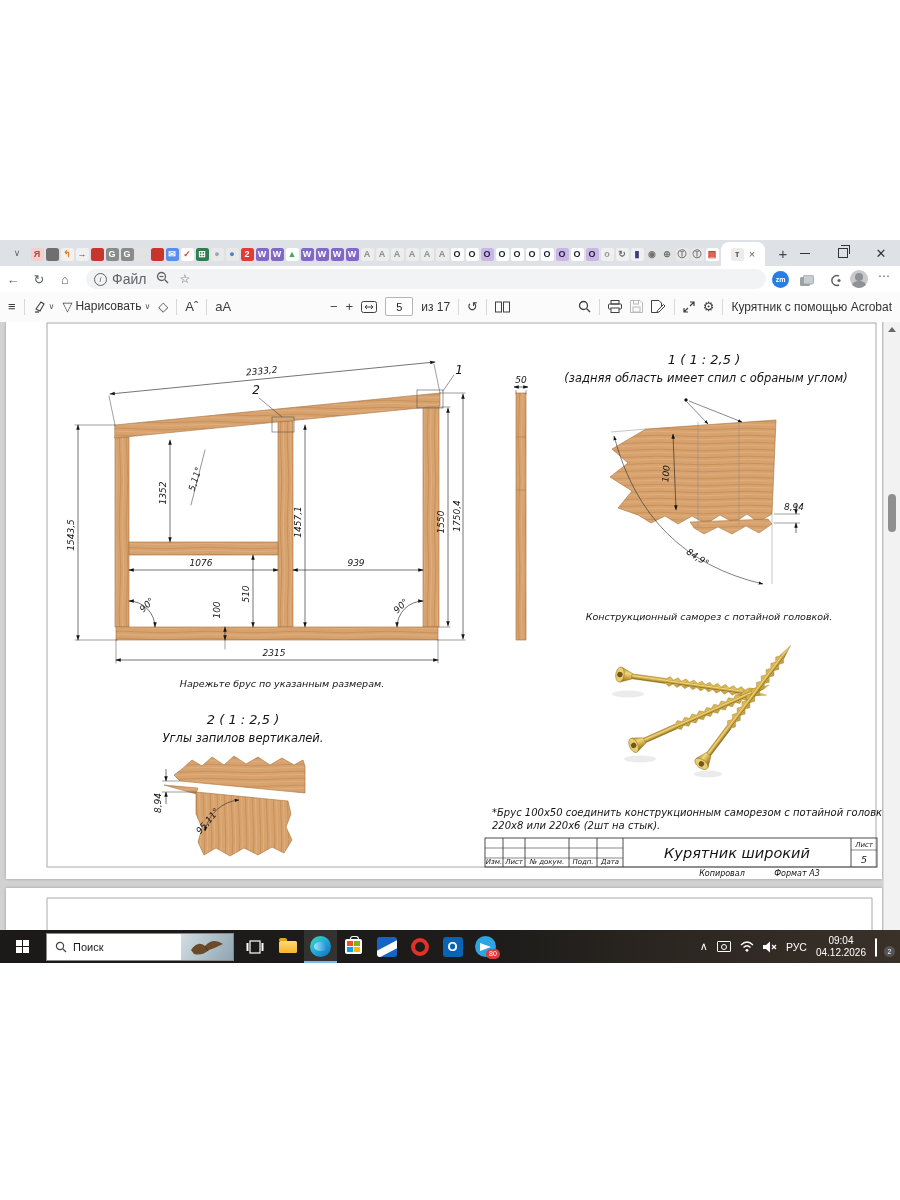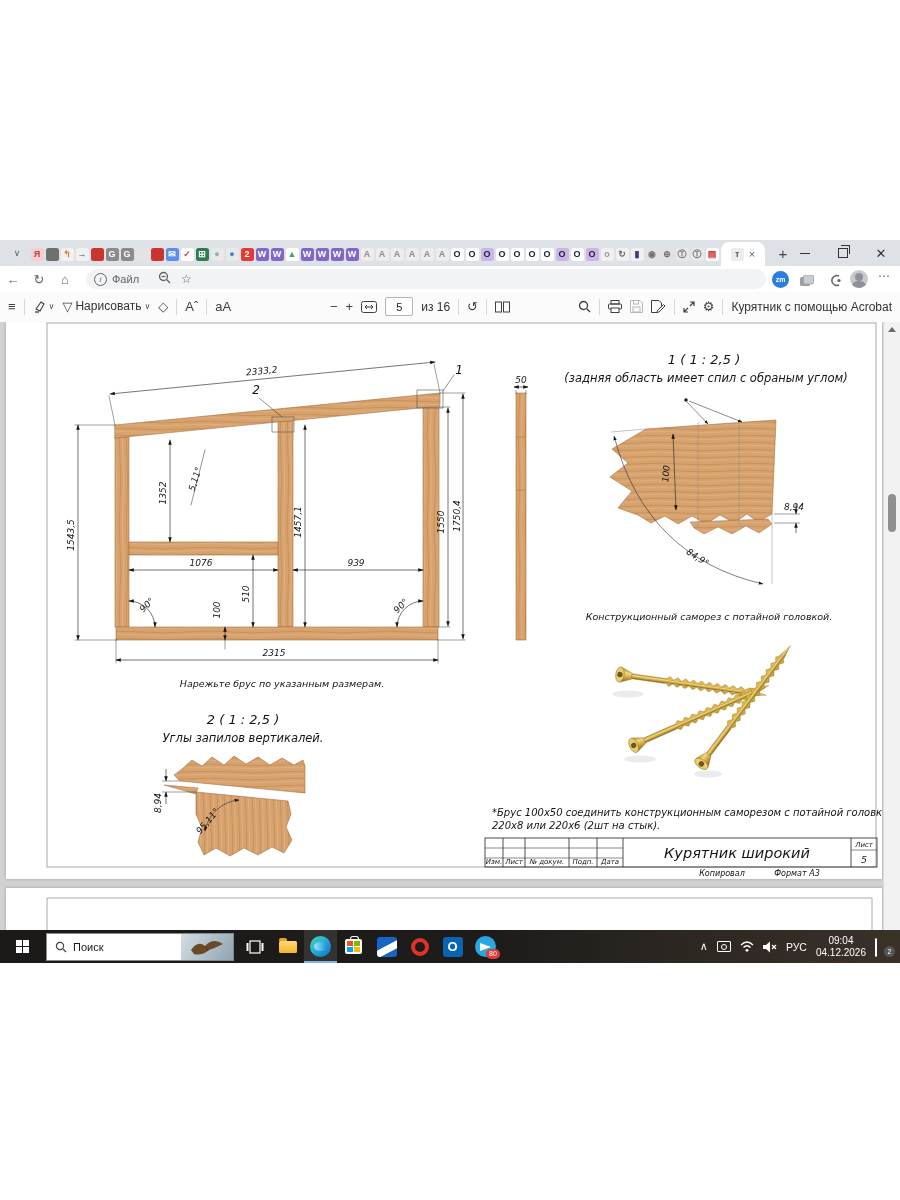--- a/index.html
+++ b/index.html
@@ -27,21 +27,21 @@
   .restsq::before{content:"";position:absolute;left:2px;top:-4px;width:8px;height:8px;border:1px solid #333;
                   border-left:none;border-bottom:none;}
   .closex{font-size:13px;}
   .addrbar{position:absolute;left:0;top:266px;width:900px;height:26px;background:#fff;display:flex;
            align-items:center;}
   .navic{width:26px;text-align:center;color:#5f6368;font-size:13px;}
   .urlpill{position:absolute;left:86px;top:3px;width:680px;height:20px;background:#f1f3f4;border-radius:11px;
            display:flex;align-items:center;padding:0 8px;box-sizing:border-box;}
   .infoi{width:11px;height:11px;border:1px solid #5f6368;border-radius:50%;color:#5f6368;font-size:8px;
          line-height:11px;text-align:center;margin-right:5px;flex:none;font-style:italic;}
-  .scheme{font-size:11px;color:#5f6368;margin-right:9px;}
+  .scheme{font-size:14px;color:#5f6368;}
   .urltxt{font-size:11.5px;color:#202124;white-space:nowrap;overflow:hidden;flex:1;}
   .pillic{color:#5f6368;font-size:12px;margin-left:10px;flex:none;}
   .zmball{position:absolute;left:772px;top:5px;width:17px;height:17px;border-radius:50%;background:#2b7de0;
           color:#fff;font-size:7px;font-weight:bold;display:flex;align-items:center;justify-content:center;}
   .extic{position:absolute;top:7px;width:14px;height:12px;}
   .avatar{position:absolute;left:850px;top:4px;width:18px;height:18px;border-radius:50%;background:#c7c9cc;overflow:hidden;}
   .avatar::before{content:"";position:absolute;left:5px;top:3px;width:8px;height:8px;border-radius:50%;background:#8e9196;}
   .avatar::after{content:"";position:absolute;left:2px;top:11px;width:14px;height:9px;border-radius:50%;background:#8e9196;}
   .dots{position:absolute;left:878px;top:3px;color:#5f6368;font-size:12px;letter-spacing:1px;}
   .pdfbar{position:absolute;left:0;top:292px;width:900px;height:30px;background:#fbfbfb;
@@ -339,21 +339,21 @@
     <div class="pbgroup pbc">
       <span class="pbi">−</span>
       <span class="pbi">+</span>
       <span class="pbi">
         <svg width="16" height="12" viewBox="0 0 16 12">
             <rect x="0.5" y="0.5" width="15" height="11" rx="2" fill="none" stroke="#3f3f3f" stroke-width="1"></rect>
             <path d="M4,6 H12 M4,6 l2,-2 M4,6 l2,2 M12,6 l-2,-2 M12,6 l-2,2" stroke="#3f3f3f" stroke-width="1" fill="none"></path>
           </svg>
       </span>
       <input class="pginput" value="5" style="">
-      <span class="pblabel">из 16</span>
+      <span class="pblabel">из 17</span>
       <span class="pbdiv"></span>
       <span class="pbi">↺</span>
       <span class="pbdiv"></span>
       <span class="pbi">
         <svg width="15" height="12" viewBox="0 0 15 12">
             <rect x="0.5" y="1" width="6" height="10" fill="none" stroke="#3f3f3f" stroke-width="1"></rect>
             <rect x="8.5" y="1" width="6" height="10" fill="none" stroke="#3f3f3f" stroke-width="1"></rect>
           </svg>
       </span>
     </div>

